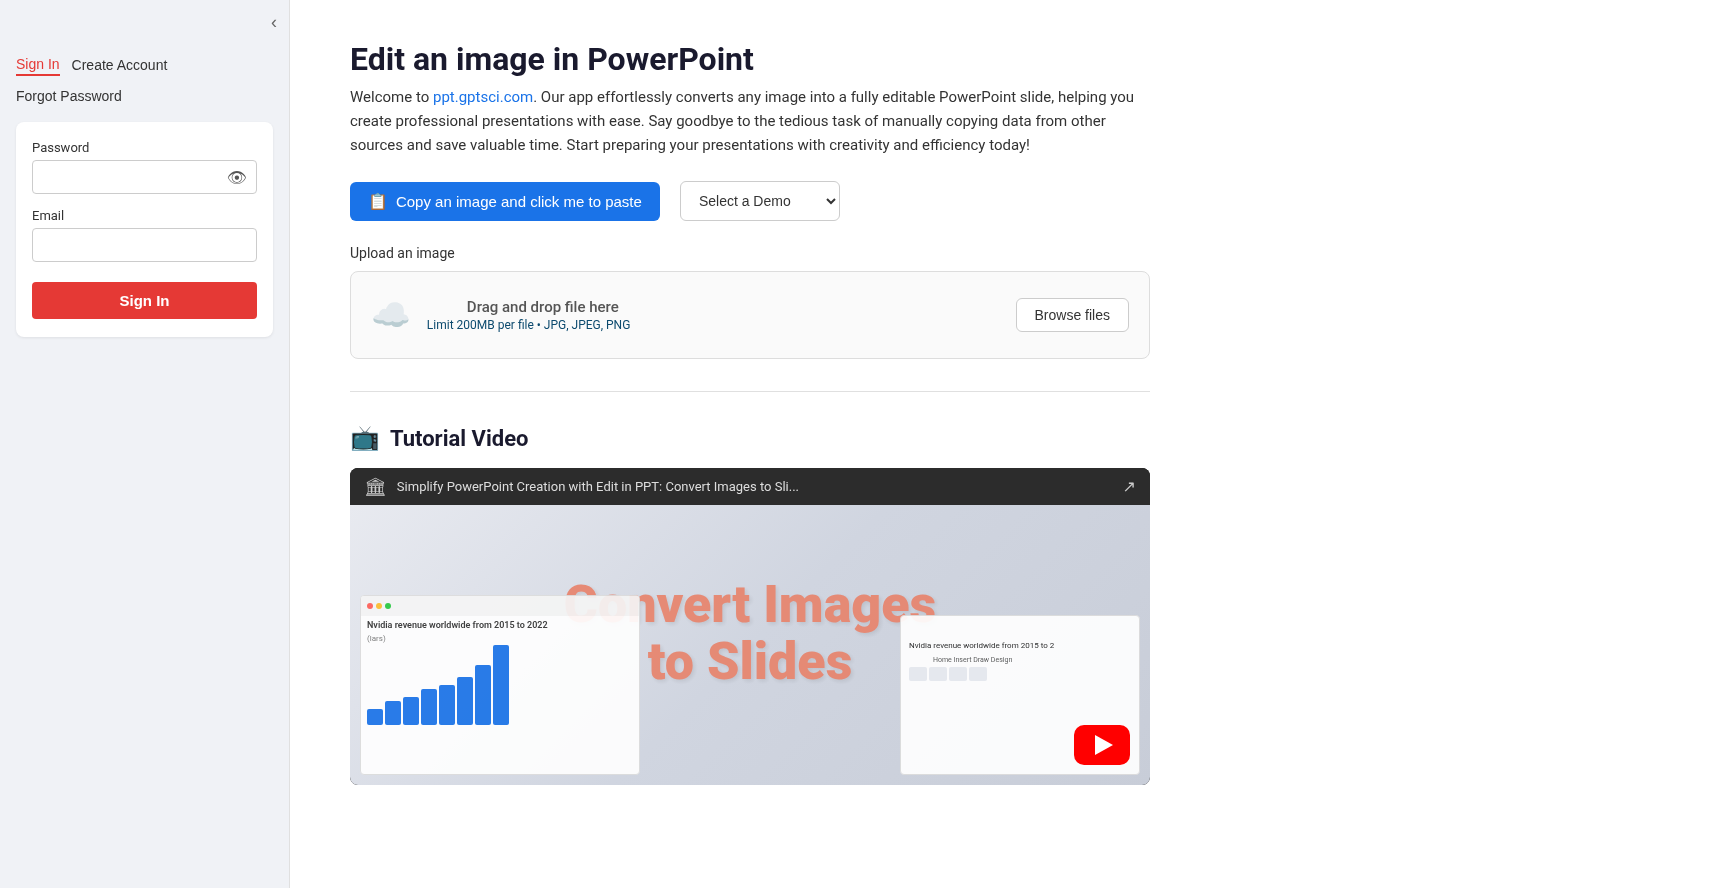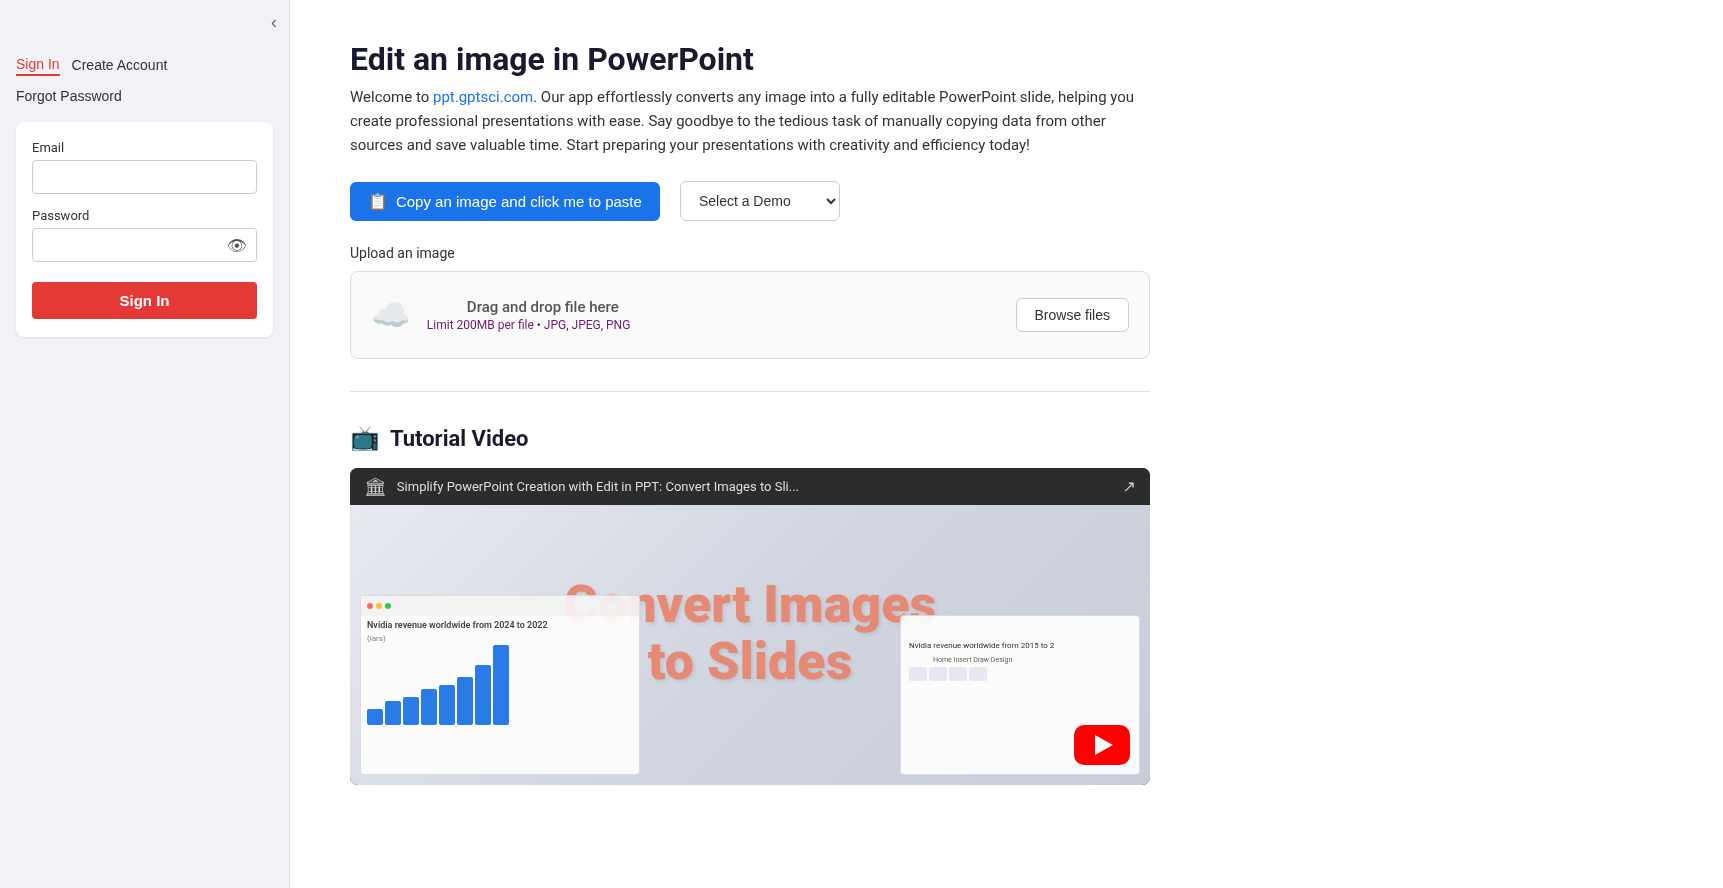--- a/index.html
+++ b/index.html
@@ -176,21 +176,21 @@
       color: #90a4b7;
     }
     .drag-text {
       font-size: 15px;
       color: #555;
       font-weight: 500;
       padding-left: 40px;
     }
     .drag-sub {
       font-size: 12px;
-      color: #701a75;
+      color: #0c4a6e;
       margin-top: 2px;
     }
     .browse-btn {
       padding: 8px 18px;
       border: 1.5px solid #ccc;
       border-radius: 6px;
       background: #fff;
       font-size: 14px;
       cursor: pointer;
       color: #333;
@@ -352,29 +352,29 @@
   <button class="sidebar-collapse-btn">‹</button>
 
   <div class="sidebar-tabs">
     <button class="sidebar-tab active">Sign In</button>
     <button class="sidebar-tab">Create Account</button>
     <button class="sidebar-tab">Forgot Password</button>
   </div>
 
   <div class="form-card">
     <div class="form-group">
-      <label class="form-label">Email</label>
-      <input class="form-input" type="email" style="">
-    </div>
-    <div class="form-group">
       <label class="form-label">Password</label>
       <div class="form-input-wrapper">
         <input class="form-input" type="password" style="padding-right: 36px;">
         <span class="eye-icon">👁</span>
       </div>
+    </div>
+    <div class="form-group">
+      <label class="form-label">Email</label>
+      <input class="form-input" type="email" style="">
     </div>
     <button class="sign-in-btn">Sign In</button>
   </div>
 </div>
 
 <div class="main-content">
   <h1 class="page-title">Edit an image in PowerPoint</h1>
 
   <p class="description">
     <span>Welcome to </span><a href="#">ppt.gptsci.com</a><span>. Our app effortlessly converts any image into a fully editable PowerPoint slide, helping you create professional presentations with ease. Say goodbye to the tedious task of manually copying data from other sources and save valuable time. Start preparing your presentations with creativity and efficiency today!</span>
@@ -427,21 +427,21 @@
         <div>to Slides</div>
       </div>
 
       <div class="slide-preview-left">
         <div class="slide-preview-left-header">
           <div class="dot dot-r"></div>
           <div class="dot dot-y"></div>
           <div class="dot dot-g"></div>
         </div>
         <div class="slide-preview-left-body">
-          <div style="font-size:9px;font-weight:600;margin-bottom:4px;">Nvidia revenue worldwide from 2024 to 2022</div>
+          <div style="font-size:9px;font-weight:600;margin-bottom:4px;">Nvidia revenue worldwide from 2015 to 2022</div>
           <div style="font-size:8px;color:#777;">(lars)</div>
           <div style="margin-top:6px;display:flex;align-items:flex-end;gap:2px;height:80px;">
             <div class="slide-bar" style="width:16px;height:20%;background:#1a73e8;"></div>
             <div class="slide-bar" style="width:16px;height:30%;background:#1a73e8;"></div>
             <div class="slide-bar" style="width:16px;height:35%;background:#1a73e8;"></div>
             <div class="slide-bar" style="width:16px;height:45%;background:#1a73e8;"></div>
             <div class="slide-bar" style="width:16px;height:50%;background:#1a73e8;"></div>
             <div class="slide-bar" style="width:16px;height:60%;background:#1a73e8;"></div>
             <div class="slide-bar" style="width:16px;height:75%;background:#1a73e8;"></div>
             <div class="slide-bar" style="width:16px;height:100%;background:#1a73e8;"></div>

